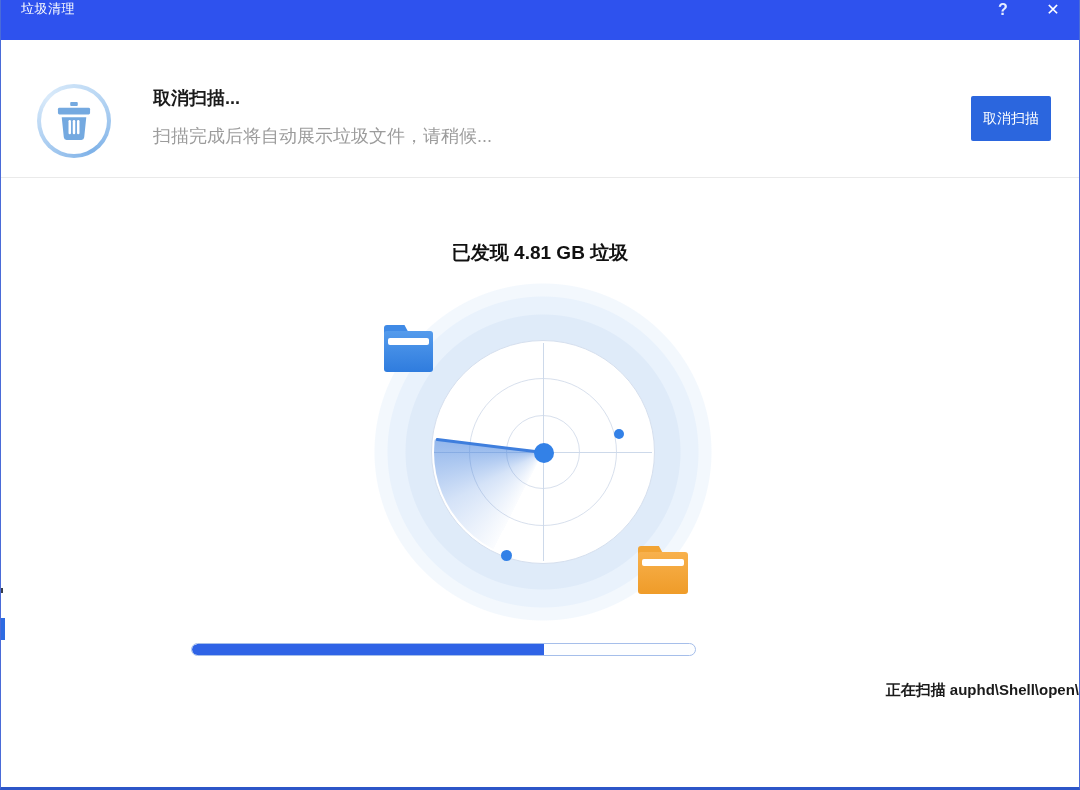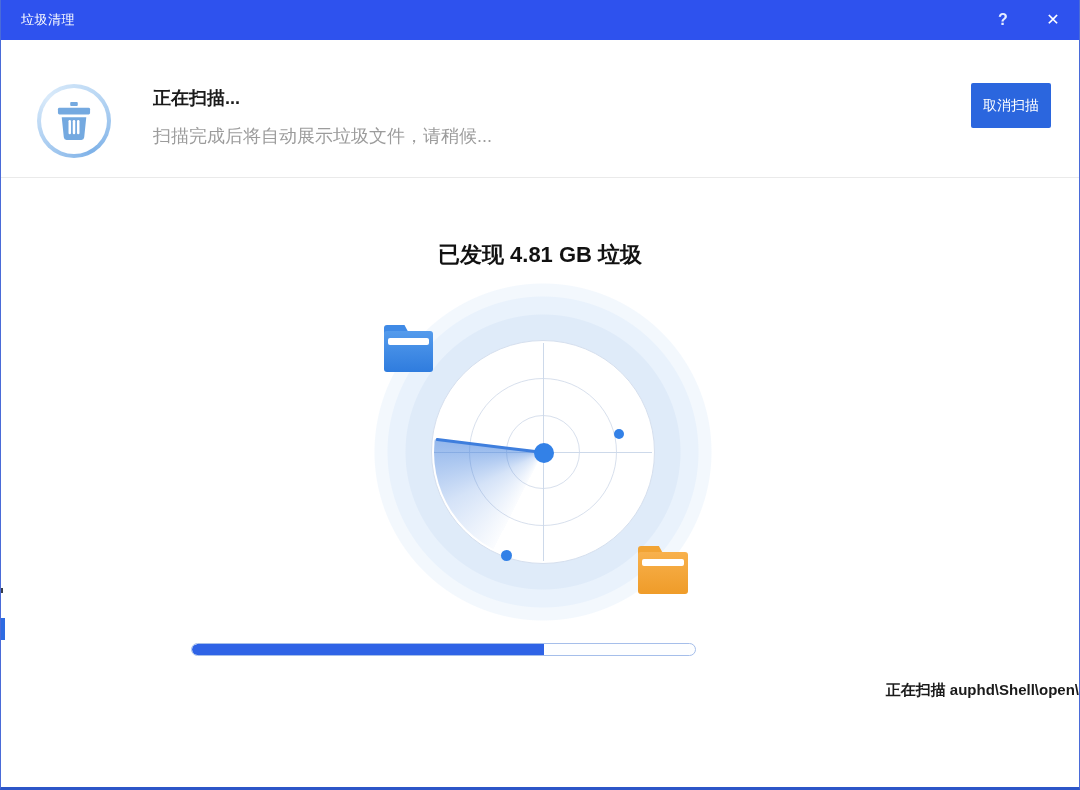--- a/index.html
+++ b/index.html
@@ -6,45 +6,45 @@
   html,body { width:1080px; height:790px; }
   body { font-family:"Liberation Sans","DejaVu Sans",sans-serif; background:#fff; overflow:hidden; }
 
   .window { position:relative; width:1080px; height:790px; background:#fff;
             border-left:1px solid #4A6BD8; border-right:1px solid #4A6BD8;
             border-bottom:3px solid #2D56C8; }
 
   
   .titlebar { position:absolute; left:0; top:0; right:0; height:40px;
               background:var(--titlebar-blue,#2E52EE);
-              display:flex; align-items:center; padding:0 16px 0 20px; }
+              display:flex; align-items:flex-start; padding:0 16px 0 20px; }
   .titlebar-title { color:#fff; font-size:13px; letter-spacing:.5px; }
   .titlebar-actions { margin-left:auto; display:flex; align-items:center; gap:30px; }
   .tb-btn { color:#E6EEFF; font-size:16px; font-weight:bold; width:20px; text-align:center;
             cursor:pointer; line-height:20px; }
   .tb-close { font-weight:normal; color:#fff; }
 
   
   .header { position:absolute; left:0; top:40px; right:0; height:138px; background:#fff;
             border-bottom:1px solid #EAEAEA; }
   .avatar { position:absolute; left:36px; top:44px; width:74px; height:74px; border-radius:50%;
             background:conic-gradient(from 150deg,#7FB2E8,#D9EAFA 45%,#BBD8F4 70%,#7FB2E8);
             display:flex; align-items:center; justify-content:center; }
   .avatar-inner { width:66px; height:66px; border-radius:50%; background:#fff;
                   display:flex; align-items:center; justify-content:center; }
   .header-title { position:absolute; left:152px; top:46px; font-size:18px; font-weight:bold; color:#1A1A1A; }
   .header-sub   { position:absolute; left:152px; top:84px; font-size:18px; color:#9C9C9C; }
-  .cancel-btn { position:absolute; right:28px; top:43px; width:80px; height:45px;
+  .cancel-btn { position:absolute; right:28px; top:56px; width:80px; height:45px;
                 background:var(--button-blue,#2B66DE); color:#fff; font-size:14px;
                 border:none; border-radius:2px; cursor:pointer;
                 font-family:"Liberation Sans","DejaVu Sans",sans-serif; }
 
   
   .found-heading { position:absolute; left:0; right:0; top:240px; text-align:center;
-                   font-size:22px; font-weight:bold; color:#111; }
+                   font-size:19px; font-weight:bold; color:#111; }
 
   .radar { position:absolute; left:372px; top:282px; width:340px; height:340px; }
   .halo { position:absolute; inset:0; border-radius:50%;
           background:radial-gradient(circle at 50% 50%,
             #FFFFFF 0 111px, #DFEBF9 112px 137px, #E9F2FC 138px 155px,
             #F3F8FD 156px 168px, rgba(255,255,255,0) 169px); }
   .disc { position:absolute; left:58px; top:58px; width:224px; height:224px; border-radius:50%;
           border:1px solid #D5DFEE; }
   .ring { position:absolute; border:1px solid #D8E0ED; border-radius:50%; left:50%; top:50%;
           transform:translate(-50%,-50%); }
@@ -114,21 +114,21 @@
             <path d="M5 16 h26 l-2.2 21.3 a3 3 0 0 1 -3 2.7 h-15.6 a3 3 0 0 1 -3 -2.7 z"></path>
           </g>
           <g fill="#ffffff">
             <rect x="12.2" y="19" width="2.6" height="15" rx="1.3"></rect>
             <rect x="16.7" y="19" width="2.6" height="15" rx="1.3"></rect>
             <rect x="21.2" y="19" width="2.6" height="15" rx="1.3"></rect>
           </g>
         </svg>
       </div>
     </div>
-    <div class="header-title">正在扫描...</div>
+    <div class="header-title">取消扫描...</div>
     <div class="header-sub">扫描完成后将自动展示垃圾文件，请稍候...</div>
     <button class="cancel-btn">取消扫描</button>
   </div>
 
   <div class="found-heading">已发现 4.81 GB 垃圾</div>
 
   <div class="radar">
     <div class="halo"></div>
     <div class="disc">
       <div class="ring ring-1"></div>

